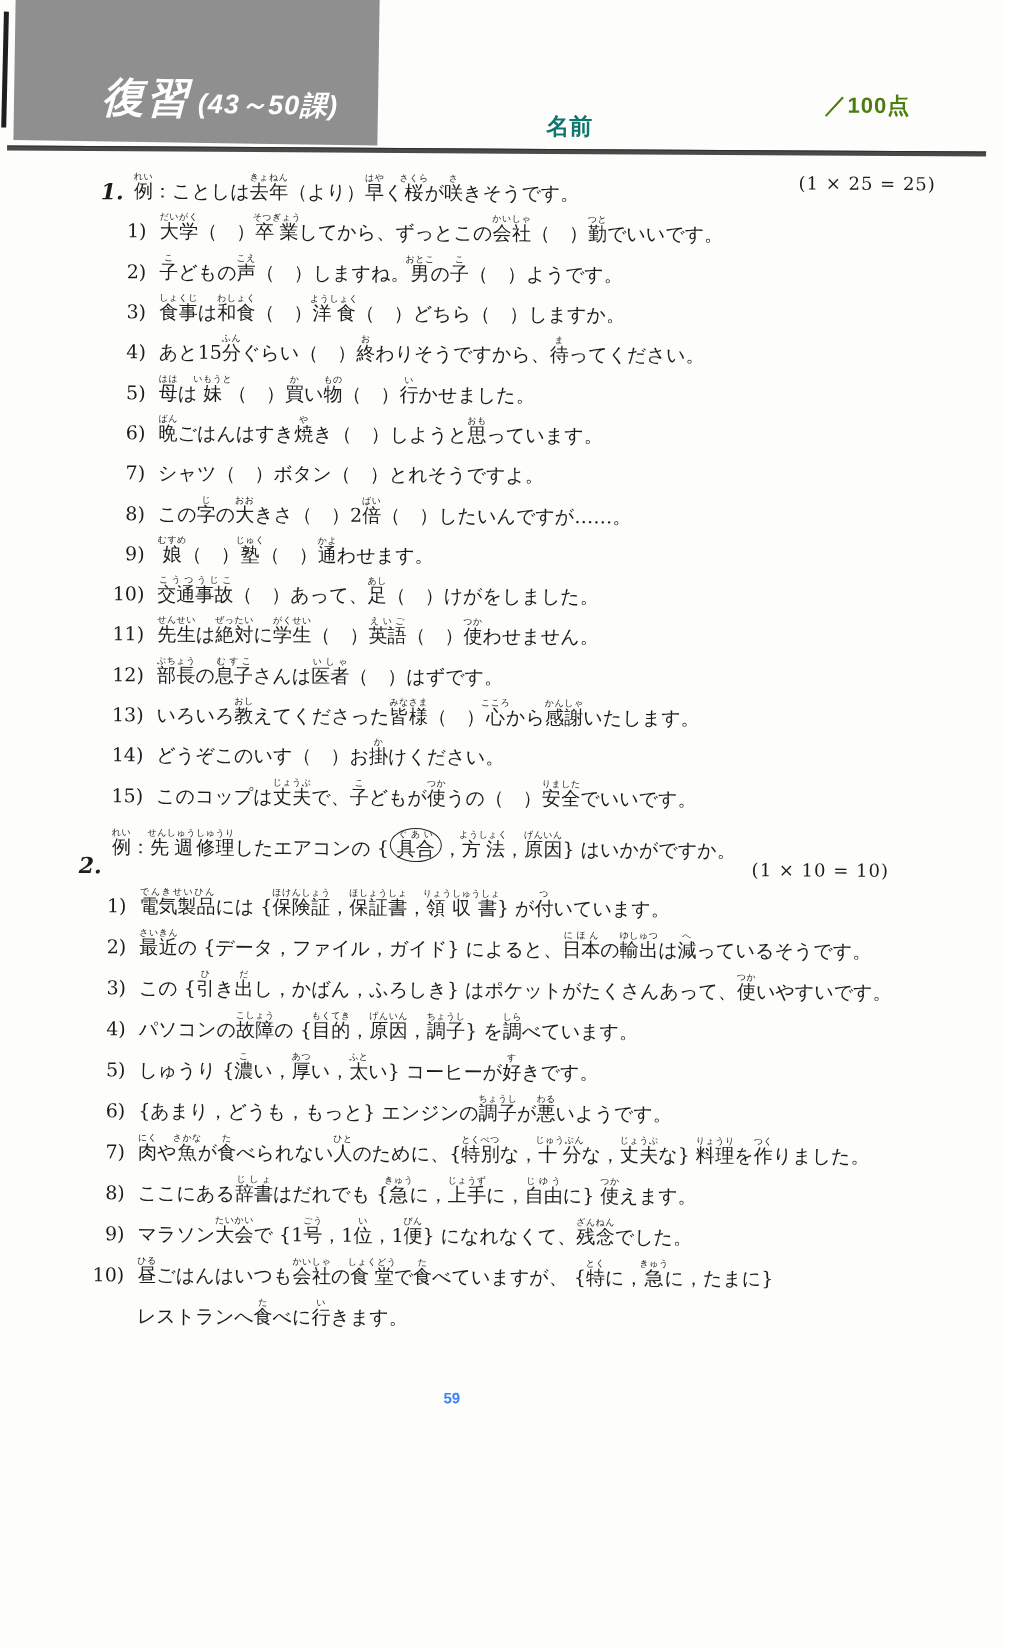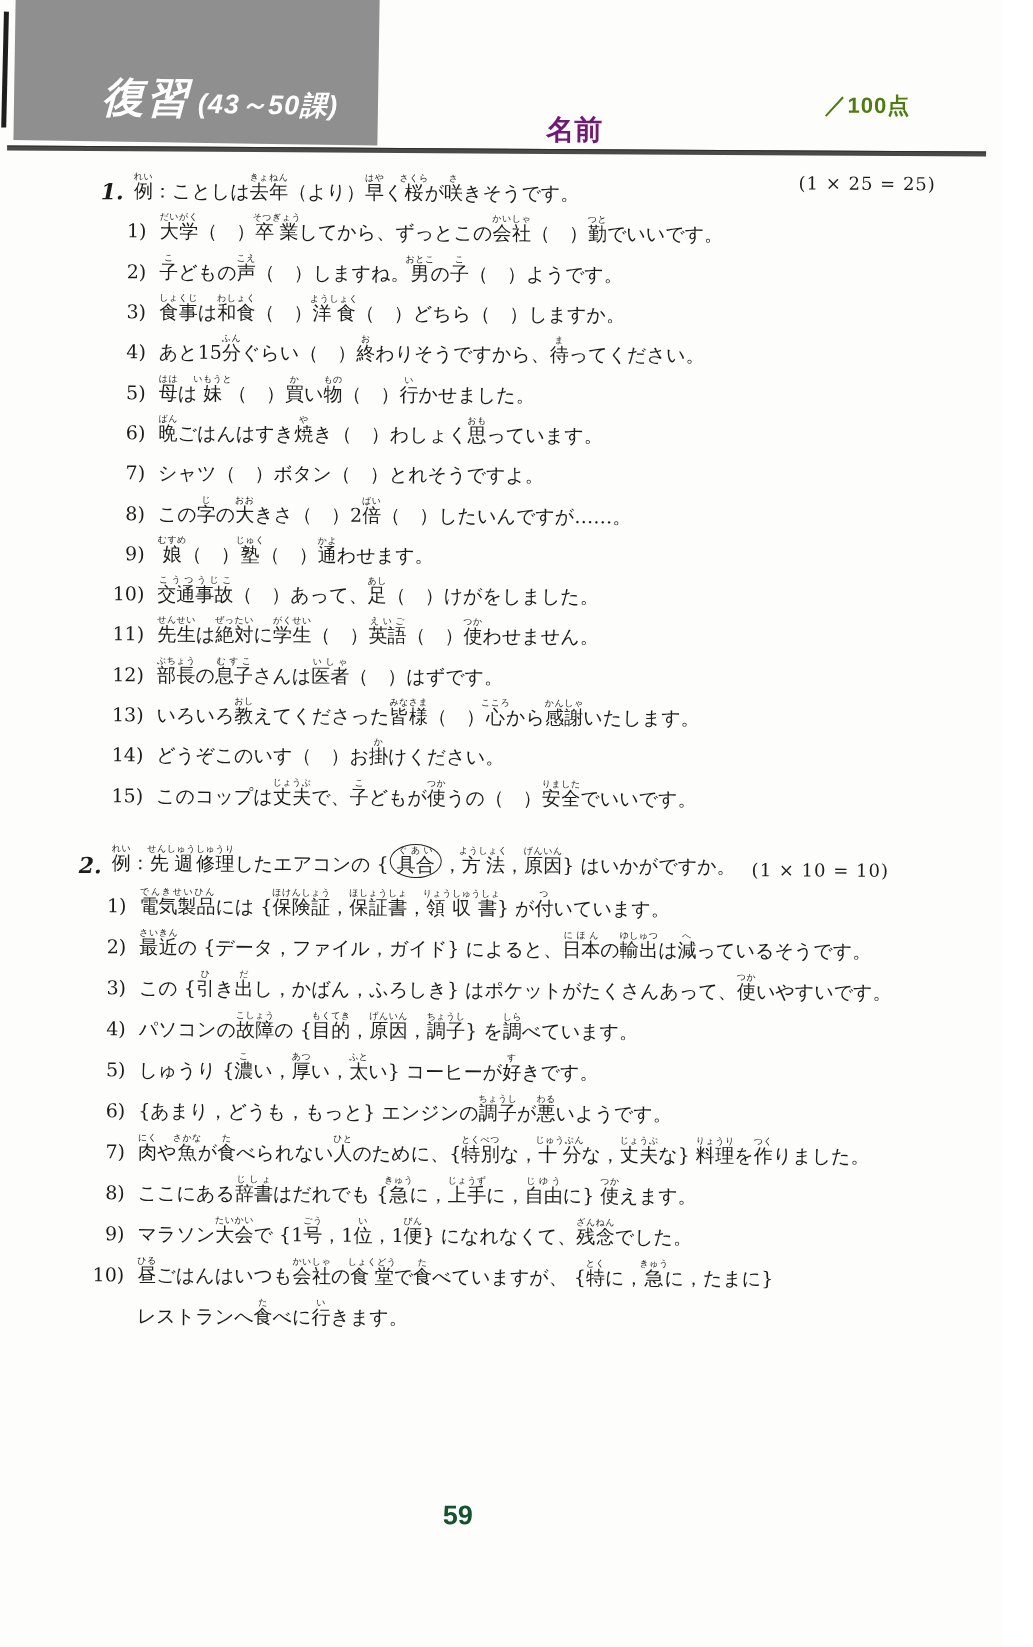--- a/index.html
+++ b/index.html
@@ -38,60 +38,60 @@
   .title-sub  { font-size:27px; margin-left:8px; letter-spacing:1px; }
   .score-total {
     position:absolute; right:92px; top:88px;
     font-family:"Liberation Sans", sans-serif;
     font-weight:bold; font-size:22px; color:#4d7c0f;
     letter-spacing:1px;
   }
   .name-label {
     position:absolute; left:547px; top:110px;
     font-family:"Liberation Sans", sans-serif;
-    font-weight:bold; font-size:28px; color:#701a75;
+    font-weight:bold; font-size:23px; color:#0f766e;
   }
   .top-rule {
     position:absolute; left:8px; right:16px; top:148px; height:4px;
     background:#4a4a4a; border-top:1px solid #2e2e2e;
   }
   
   .content { position:absolute; left:0; top:0; width:1033px; }
   .row { display:flex; align-items:flex-end; white-space:nowrap; }
   .line { font-size:19px; line-height:1.15; }
   ruby { ruby-position:over; }
   rt {
     font-size:9px; letter-spacing:0.5px; color:#222;
     font-family:"Liberation Sans", sans-serif;
   }
   .circle {
     display:inline-block; border:1.6px solid #222;
-    border-radius:50%; padding:0 6px 1px; margin:0 1px;
+    border-radius:50%; padding:0 6px 1px; margin:16px 1px;
   }
   .sec-num {
     font-weight:bold; font-style:italic; font-size:22px;
     padding-right:10px; line-height:1;
   }
   .num {
     width:36px; text-align:right; padding-right:13px;
     font-size:19px; line-height:1.15; flex:none;
   }
   .points { font-size:18px; letter-spacing:1px; }
   #section1 { position:absolute; left:0; top:156px; width:1033px; }
   #section1 .ex-row { padding-left:102px; height:48px; position:relative; }
   #section1 .points { position:absolute; right:96px; top:14px; }
   #section1 .item-row { padding-left:112px; height:40.3px; }
   #section2 { position:absolute; left:0; top:826px; width:1033px; }
   #section2 .ex-row { padding-left:84px; height:52px; }
   #section2 .points { margin-left:16px; }
   #section2 .item-row { padding-left:96px; height:41px; }
   .page-num {
-    position:absolute; left:452px; top:1500px;
-    font-family:"Liberation Sans", sans-serif;
-    font-weight:bold; font-size:27px; color:#14532d;
+    position:absolute; left:452px; top:1389px;
+    font-family:"Liberation Sans", sans-serif;
+    font-weight:bold; font-size:15px; color:#3b82f6;
   }
 </style>
 </head>
 <body>
 
 <div class="page">
   <div class="scan">
 
     <div class="edge-artifact"></div>
 
@@ -129,21 +129,21 @@
             <div class="row item-row">
               <span class="num">4)</span>
               <span class="line"><span>あと15</span><ruby>分<rt>ふん</rt></ruby><span>ぐらい（　）</span><ruby>終<rt>お</rt></ruby><span>わりそうですから、</span><ruby>待<rt>ま</rt></ruby><span>ってください。</span></span>
             </div>
             <div class="row item-row">
               <span class="num">5)</span>
               <span class="line"><ruby>母<rt>はは</rt></ruby><span>は</span><ruby>妹<rt>いもうと</rt></ruby><span>（　）</span><ruby>買<rt>か</rt></ruby><span>い</span><ruby>物<rt>もの</rt></ruby><span>（　）</span><ruby>行<rt>い</rt></ruby><span>かせました。</span></span>
             </div>
             <div class="row item-row">
               <span class="num">6)</span>
-              <span class="line"><ruby>晩<rt>ばん</rt></ruby><span>ごはんはすき</span><ruby>焼<rt>や</rt></ruby><span>き（　）わしょく</span><ruby>思<rt>おも</rt></ruby><span>っています。</span></span>
+              <span class="line"><ruby>晩<rt>ばん</rt></ruby><span>ごはんはすき</span><ruby>焼<rt>や</rt></ruby><span>き（　）しようと</span><ruby>思<rt>おも</rt></ruby><span>っています。</span></span>
             </div>
             <div class="row item-row">
               <span class="num">7)</span>
               <span class="line"><span>シャツ（　）ボタン（　）とれそうですよ。</span></span>
             </div>
             <div class="row item-row">
               <span class="num">8)</span>
               <span class="line"><span>この</span><ruby>字<rt>じ</rt></ruby><span>の</span><ruby>大<rt>おお</rt></ruby><span>きさ（　）2</span><ruby>倍<rt>ばい</rt></ruby><span>（　）したいんですが……。</span></span>
             </div>
             <div class="row item-row">

